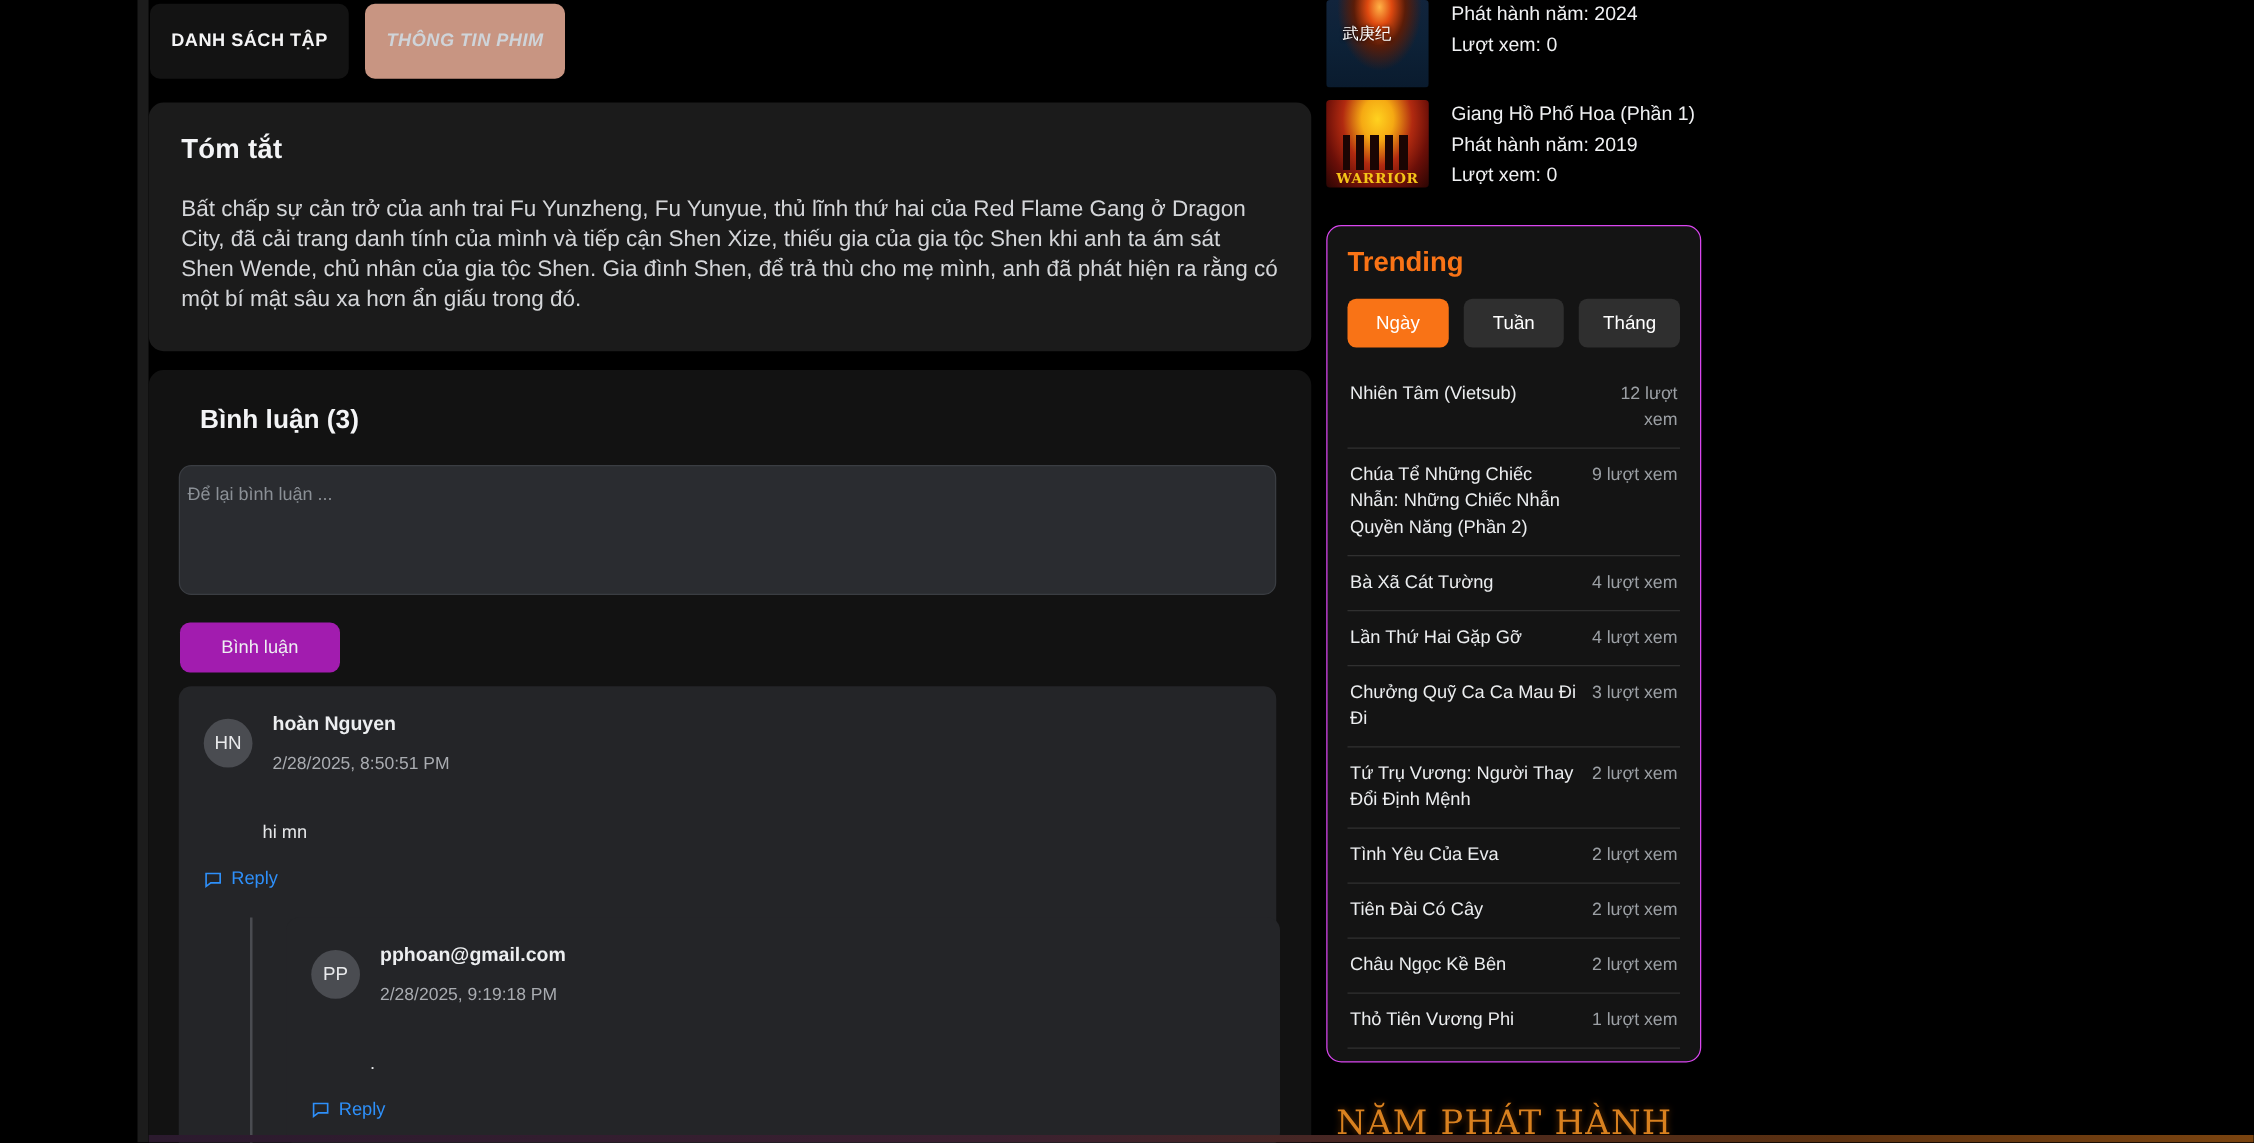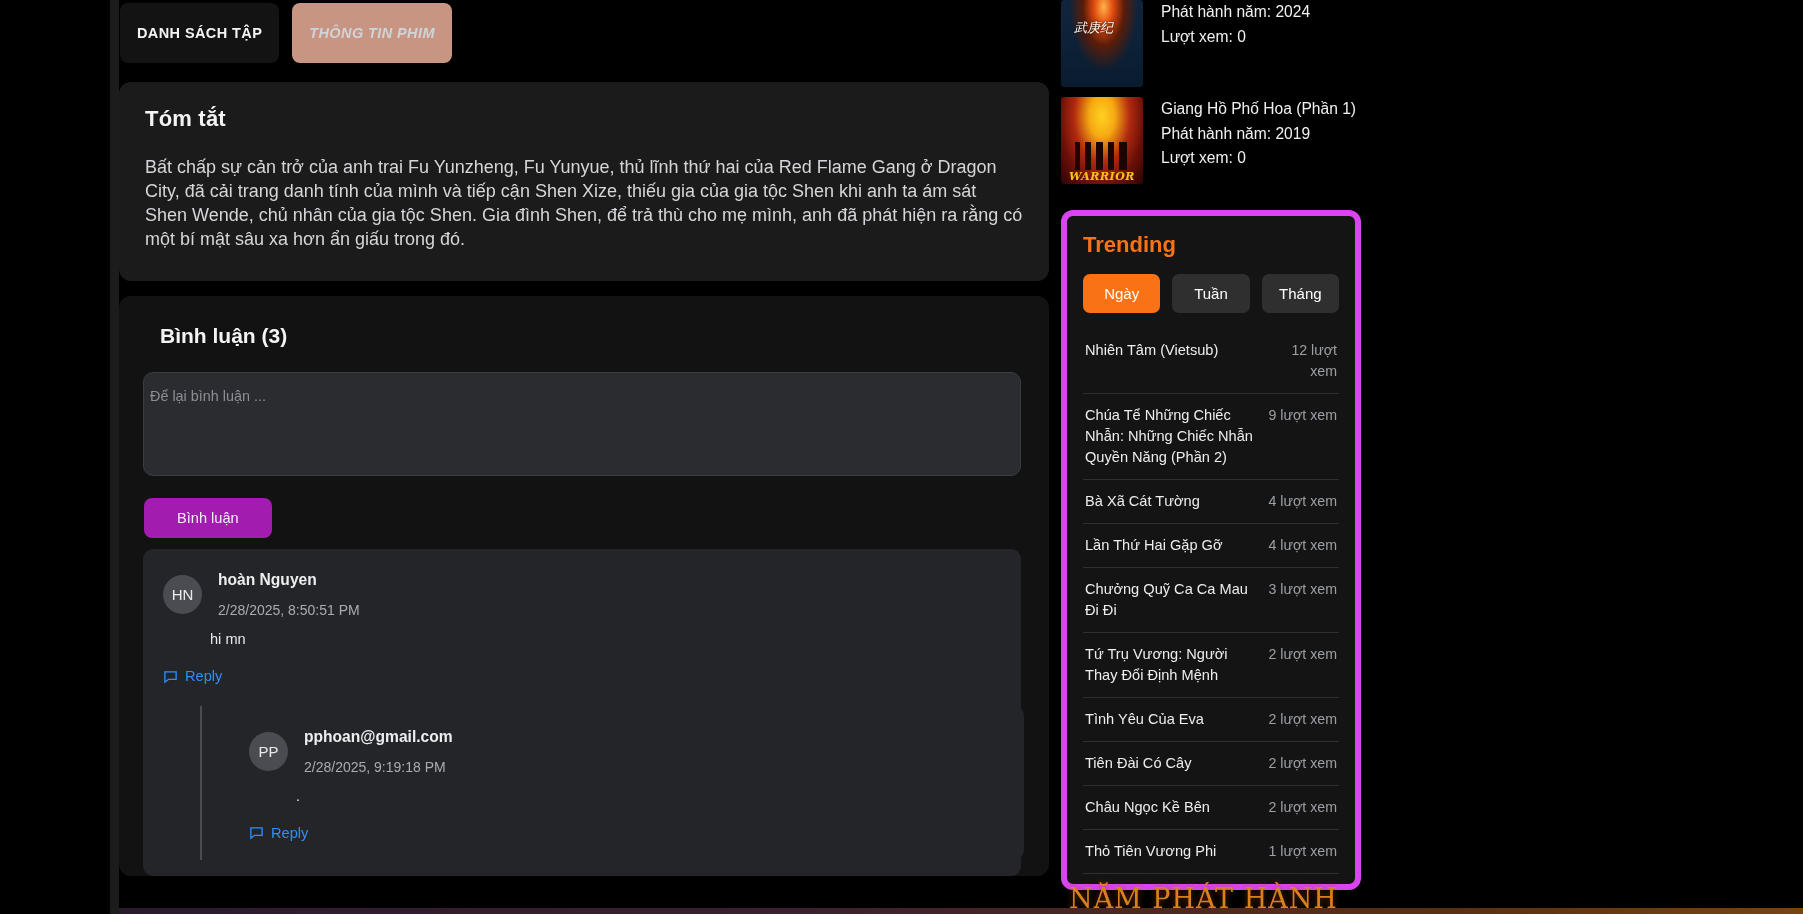--- a/index.html
+++ b/index.html
@@ -138,21 +138,21 @@
     font-size: 15px;
     flex: 0 0 39px;
   }
   .meta .name {
     font-size: 15.6px; font-weight: bold; color: #eceef0;
   }
   .meta .date {
     font-size: 14px; color: #a9acb1; margin-top: 13px;
   }
   .comment-body {
-    margin-top: 13px;
+    margin-top: 40px;
     margin-left: 47px;
     font-size: 14.6px;
     color: #e6e8ea;
   }
   .reply-link {
     margin-top: 21px;
     display: inline-flex;
     align-items: center;
     gap: 7px;
     color: #2e90fa;
@@ -183,26 +183,25 @@
   }
 
   .movie-list { padding-top: 0; }
   .movie-item {
     display: flex;
     gap: 18px;
     padding: 0 0 10px 0;
     cursor: pointer;
   }
   .poster {
-    width: 82px; height: 87px;
+    width: 82px; height: 70px;
     border-radius: 3px;
     flex: 0 0 82px;
     position: relative;
     overflow: hidden;
-    font-style: italic;
   }
   .poster-1 {
     background:
       radial-gradient(ellipse at 52% 8%, #ffb347 0%, #e04a10 16%, #5a1c08 34%, transparent 56%),
       linear-gradient(180deg, #12243c 0%, #0d2238 45%, #0a1b2e 100%);
   }
   .poster-1 .cn {
     position: absolute; left: 13px; top: 20px;
     color: #fff; font-size: 13px; font-family: "DejaVu Serif", serif;
     line-height: 15px; text-shadow: 0 0 3px #000;
@@ -224,21 +223,21 @@
     font-weight: bold; letter-spacing: .5px; font-family: "DejaVu Serif", serif;
   }
   .movie-meta { padding-top: 0; }
   .movie-meta div {
     font-size: 15.6px; color: #f0f1f3; line-height: 24.5px;
   }
 
   .trending {
     margin-top: 16px;
     background: #141414;
-    border: 6px solid #d946ef;
+    border: 1px solid #d946ef;
     border-radius: 12px;
     width: 300px;
     padding: 16px 16px 10px 16px;
   }
   .trending h3 {
     color: #f97316;
     font-size: 22px;
     font-weight: bold;
     margin-bottom: 16px;
   }

